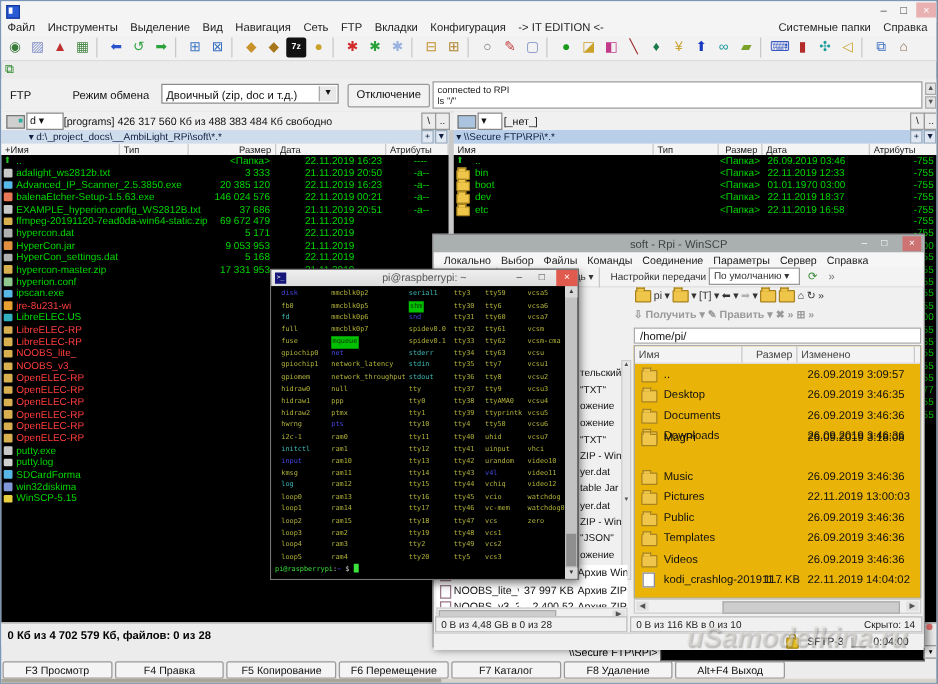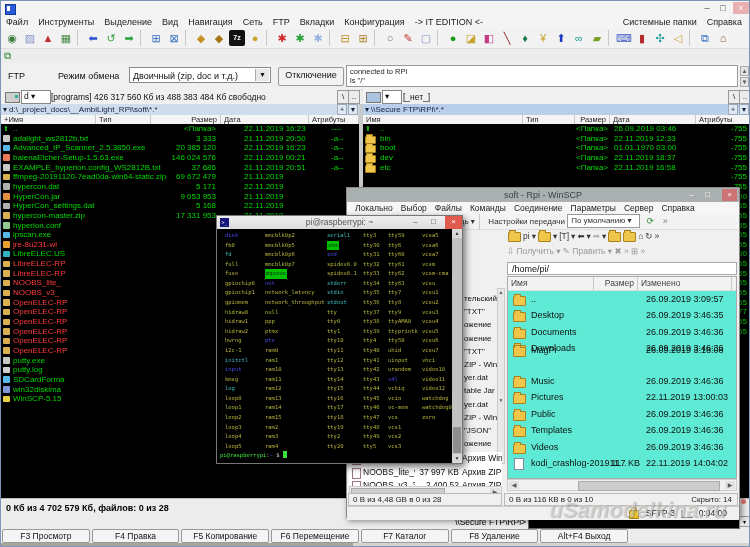--- a/index.html
+++ b/index.html
@@ -32,21 +32,21 @@
   .drivebar{top:88px;height:15px;background:#f0f0f0;font-size:8.5px;color:#111;}
   #drive-left{left:0;width:360px;}
   #drive-right{left:362px;width:388px;}
   .dicon{top:3px;width:13px;height:9px;background:#cfcfcf;border:1px solid #777;}
   .dicon i{position:absolute;right:1px;top:2px;width:3px;height:3px;background:#2ab0a0;}
   .dcombo{top:1px;height:12px;background:#fff;border:1px solid #888;line-height:11px;padding:0 2px;}
   .dbtn{top:1px;width:10px;height:12px;background:#ececec;border:1px solid #999;text-align:center;line-height:11px;font-size:8px;}
   .dinfo{top:3px;white-space:nowrap;}
   
   .pathbar{top:103px;height:11px;font-size:8px;line-height:11px;color:#102040;white-space:nowrap;}
-  #path-left{left:0;width:358px;background:#cfdcec;}
+  #path-left{left:0;width:358px;background:#cfdcec;padding-left:20px;}
   #path-right{left:362px;width:388px;background:#b9cfe9;}
   .pbtn{top:0;width:10px;height:11px;background:#dfe7f2;border:1px solid #9ab;font-size:7px;line-height:10px;text-align:center;box-sizing:border-box;}
   
   .hdr{top:114px;height:9px;background:#f4f4f4;font-size:7.5px;color:#222;}
   #hdr-left{left:0;width:358px;}
   #hdr-right{left:362px;width:388px;}
   .hcell{display:inline-block;height:9px;line-height:9px;border-right:1px solid #c8c8c8;padding-left:3px;box-sizing:border-box;vertical-align:top;overflow:hidden;}
   .hcell.r{text-align:right;padding-right:3px;}
   
   .fpanel{top:123px;height:374px;background:#000;overflow:hidden;}
@@ -82,23 +82,23 @@
   #ws-close{background:rgba(215,100,100,.8);}
   #ws-menu{left:0;top:14px;width:100%;height:12px;background:#f6f6f6;font-size:8.5px;color:#222;white-space:nowrap;padding-left:4px;box-sizing:border-box;}
   #ws-menu .mitem{padding:0 4px;line-height:12px;}
   #ws-toolbar{left:0;top:26px;width:100%;height:16px;background:#f3f3f3;border-bottom:1px solid #ddd;font-size:8px;line-height:15px;color:#333;white-space:nowrap;padding-left:3px;box-sizing:border-box;}
   #ws-toolbar .tbi{width:13px;height:14px;font-size:9px;line-height:14px;}
   #ws-transfer-value{display:inline-block;background:#fff;border:1px solid #999;height:12px;line-height:11px;padding:0 8px 0 3px;vertical-align:middle;position:relative;top:-1px;}
   .mfolder{display:inline-block;width:11px;height:8px;background:#f0c64a;border:1px solid #a8821e;border-radius:1px;vertical-align:middle;position:relative;}
   .mfolder:before{content:"";position:absolute;left:0;top:-3px;width:5px;height:2px;background:#f0c64a;border:1px solid #a8821e;border-bottom:none;}
   
   #ws-r-tools{left:160px;top:43px;width:230px;height:14px;font-size:8.5px;color:#333;white-space:nowrap;}
-  #ws-r-tools2{left:160px;top:58px;width:230px;height:13px;font-size:8.5px;color:#9a9a9a;white-space:nowrap;}
+  #ws-r-tools2{left:160px;top:58px;width:230px;height:13px;font-size:8.5px;color:#9a9a9a;white-space:nowrap;font-weight:bold;}
   #ws-r-path{left:160px;top:74px;width:230px;height:13px;background:#fff;border:1px solid #aaa;font-size:9px;line-height:12px;padding-left:4px;box-sizing:border-box;color:#111;}
-  #ws-r-panel{left:160px;top:88px;width:230px;height:203px;background:#5eead4;border:1px solid #aaa;box-sizing:border-box;}
+  #ws-r-panel{left:160px;top:88px;width:230px;height:203px;background:#eab308;border:1px solid #aaa;box-sizing:border-box;}
   #ws-r-hdr{position:absolute;left:0;top:0;width:100%;height:13px;background:#f3f3f3;border-bottom:1px solid #ddd;font-size:8.5px;color:#444;}
   #ws-r-rows{position:absolute;left:0;top:14px;width:100%;bottom:0;overflow:hidden;}
   .wsrow{position:absolute;left:0;width:100%;height:16.4px;font-size:9px;line-height:16px;color:#111;white-space:nowrap;}
   .wsrow .mfolder{position:absolute;left:5px;top:5px;}
   .wsrow .mfile{position:absolute;left:6px;top:3px;width:8px;height:10px;background:#fff;border:1px solid #889;}
   .wsrow .nm{position:absolute;left:23px;}
   .wsrow .sz{position:absolute;left:88px;width:44px;text-align:right;}
   .wsrow .dt{position:absolute;left:138px;}
   #ws-r-hscroll{left:160px;top:291px;width:230px;height:12px;background:#f0f0f0;border:1px solid #ccc;box-sizing:border-box;}
   .scr-arrow{position:absolute;top:1px;width:10px;height:8px;font-size:6px;line-height:8px;text-align:center;color:#555;background:#e2e2e2;}

